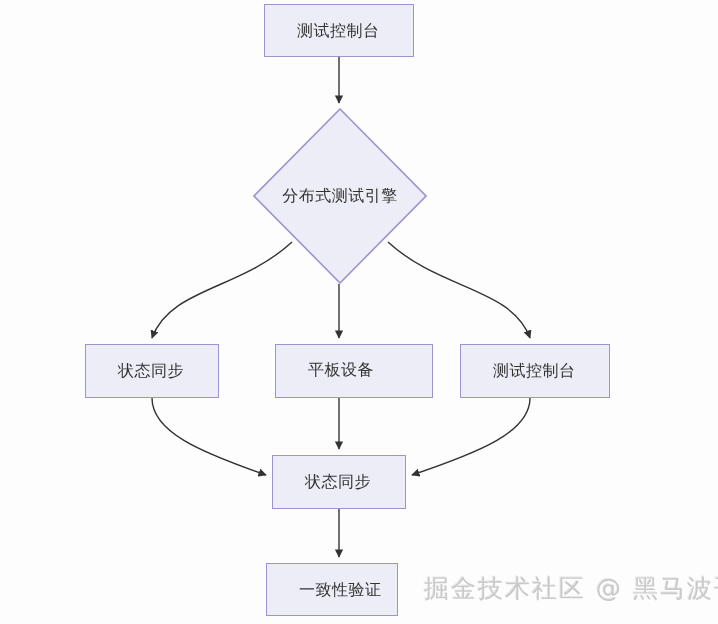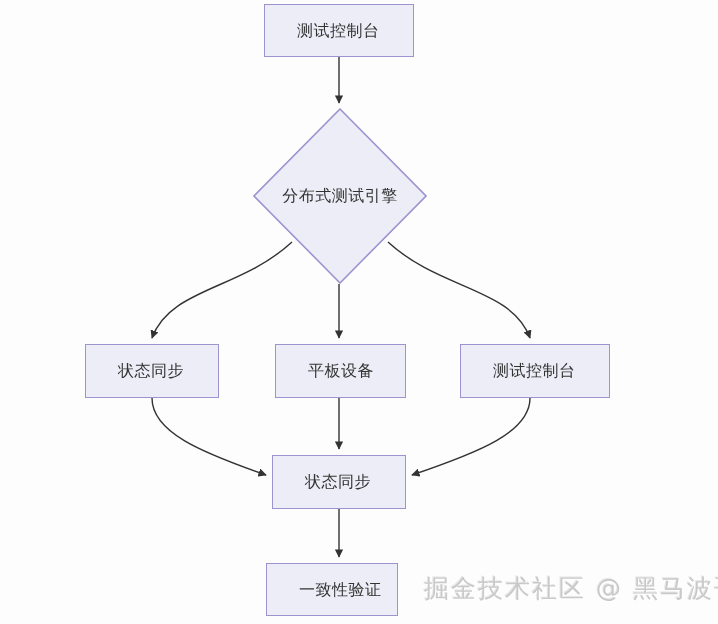--- a/index.html
+++ b/index.html
@@ -119,21 +119,21 @@
     <svg class="diamond-shape" viewBox="0 0 174 176" preserveAspectRatio="none">
       <polygon points="87,1 173,88 87,175 1,88" fill="#ededf7" stroke="#9d93cf" stroke-width="1.6"></polygon>
     </svg>
     <span class="decision-label">分布式测试引擎</span>
   </div>
 
   <div class="node" style="left:85px; top:344px; width:134px; height:54px;">
     <span class="node-label">状态同步</span>
   </div>
 
-  <div class="node" style="left:275px; top:344px; width:131px; height:54px;">
+  <div class="node" style="left:275px; top:344px; width:158px; height:54px;font-family:Liberation Mono, monospace;">
     <span class="node-label">平板设备</span>
   </div>
 
   <div class="node" style="left:460px; top:344px; width:150px; height:54px;">
     <span class="node-label">测试控制台</span>
   </div>
 
   <div class="node" style="left:272px; top:455px; width:134px; height:54px;">
     <span class="node-label">状态同步</span>
   </div>

